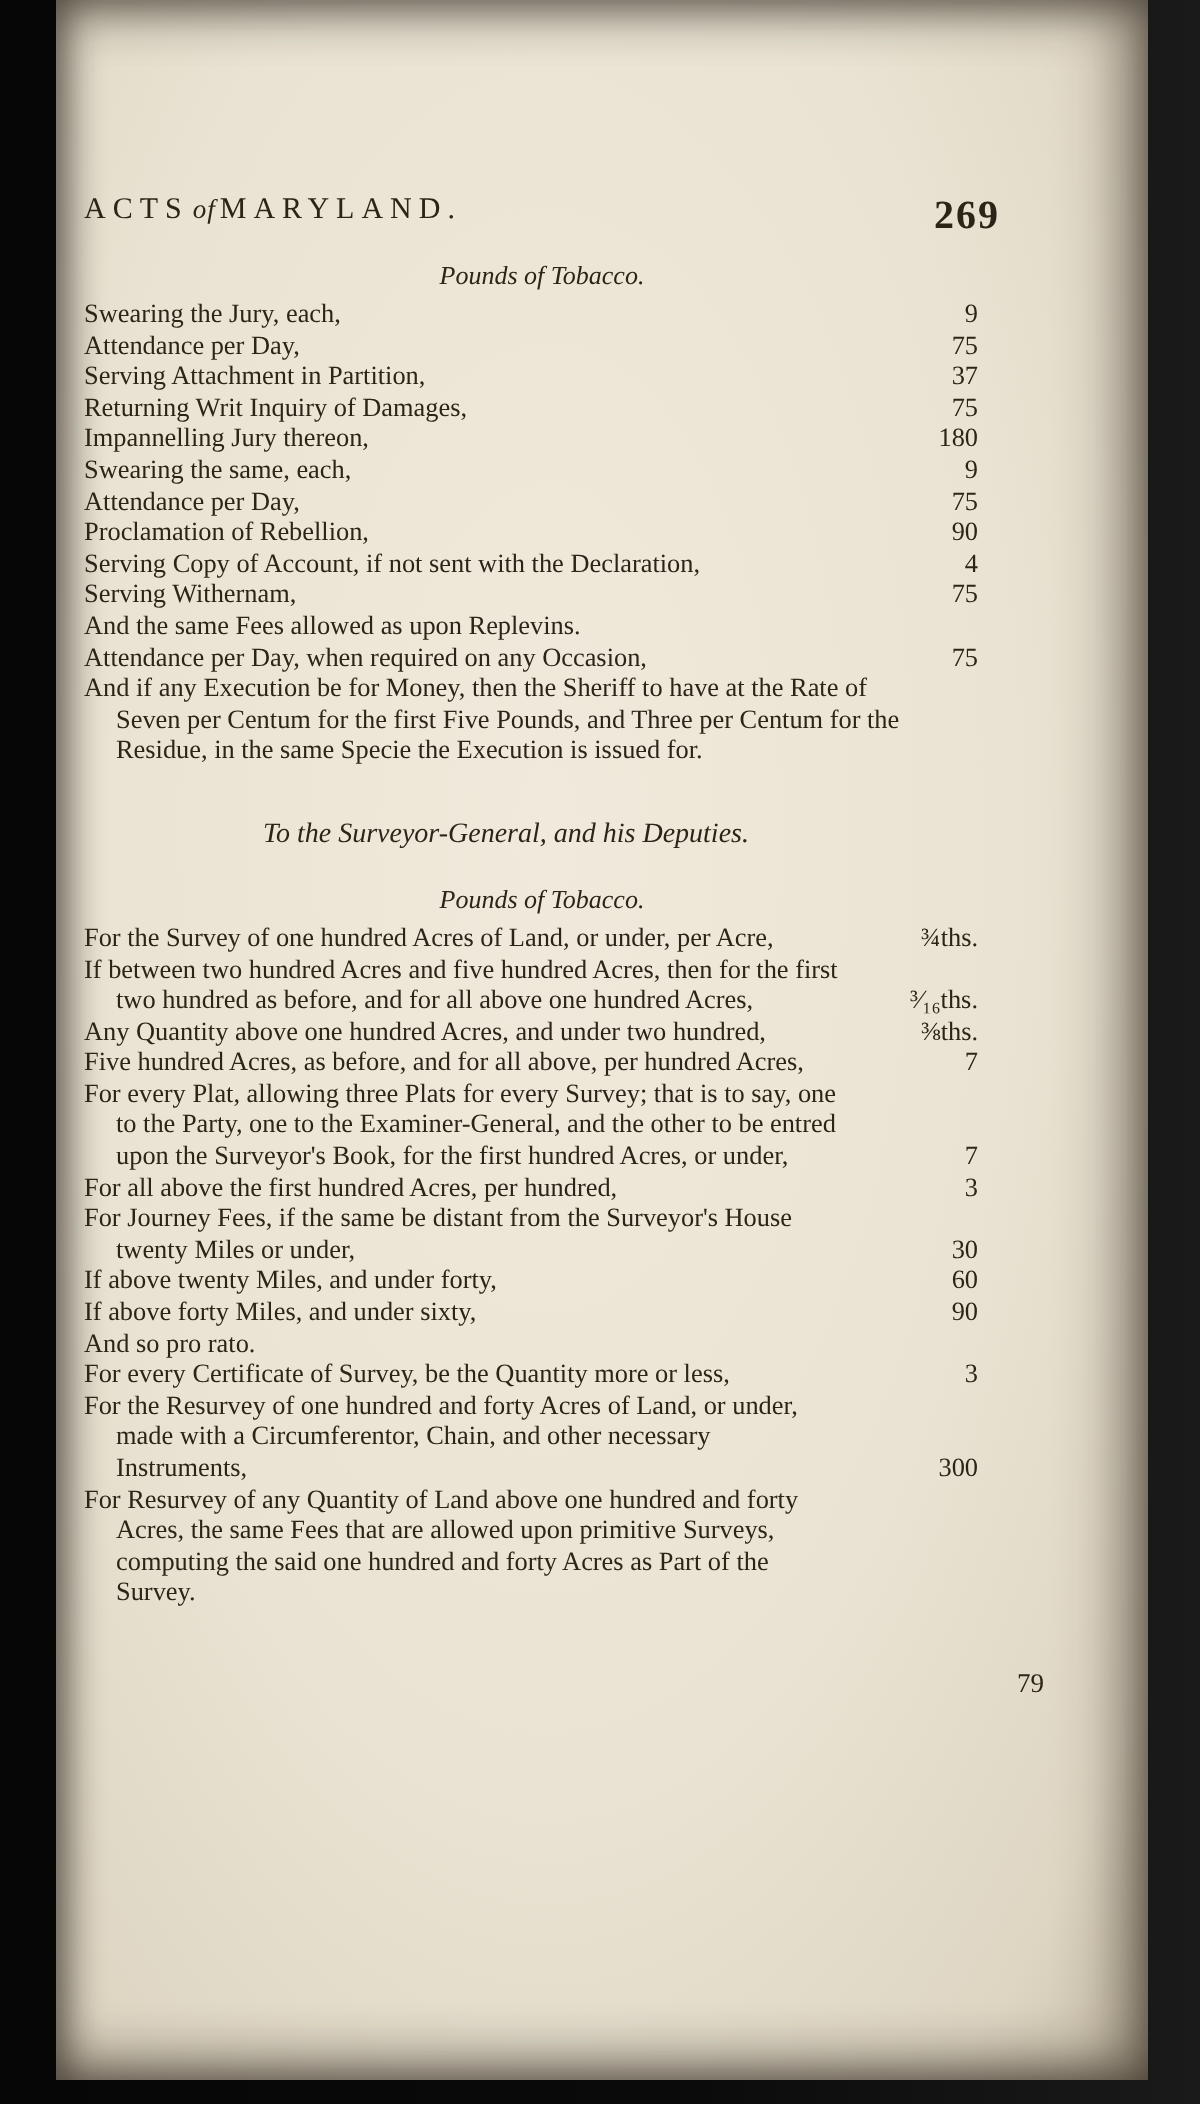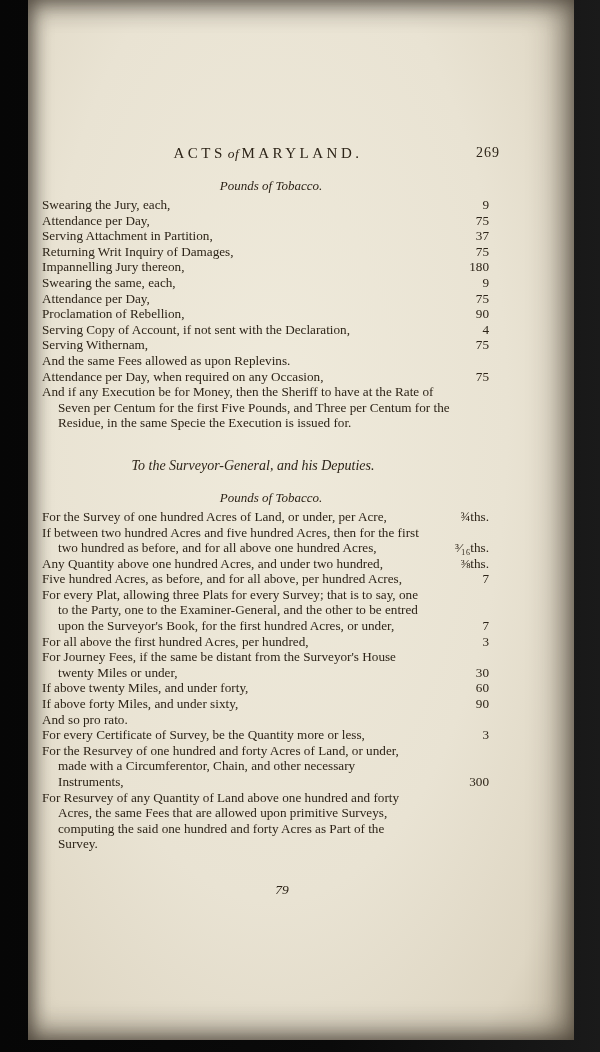--- a/index.html
+++ b/index.html
@@ -16,36 +16,36 @@
     width: 546px; height: 1040px;
     background: radial-gradient(ellipse at 45% 40%, #efeadb 0%, #e9e3d3 55%, #ded6c3 85%, #c8bea8 100%);
     box-shadow:
       inset -16px 0 30px rgba(50,40,30,.38),
       inset 5px 0 16px rgba(30,25,20,.42),
       inset 0 -12px 26px rgba(40,34,26,.32),
       inset 0 10px 22px rgba(40,34,26,.26);
   }
   .content { position: absolute; left: 14px; top: 96px; width: 452px; }
 
-  .header-row { position: relative; text-align: center; margin-bottom: 16px; margin-top: 48px; }
+  .header-row { position: relative; text-align: left; margin-bottom: 16px; }
   .running-title { display: inline-block; font-size: 15px; letter-spacing: 3.5px; white-space: nowrap; }
   .running-title .of { font-style: italic; letter-spacing: .5px; font-size: 13.5px; margin: 0 2px; }
-  .page-number { position: absolute; right: -6px; top: 1px; font-size: 14px; letter-spacing: 1px; }
+  .page-number { position: absolute; right: -6px; top: 1px; font-size: 20px; letter-spacing: 1px; font-weight: bold; }
   .col-head { text-align: center; margin: 2px -6px 3px 0; font-size: 13px; font-style: italic; }
 
   .fee-row { display: flex; align-items: center; line-height: 15.6px; font-size: 13.2px; }
   .fee-row.v-bottom { align-items: flex-end; }
   .fee-text { width: 378px; padding-left: 16px; text-indent: -16px; }
   .fee-value { flex: 1; text-align: right; padding-right: 5px; white-space: nowrap; }
 
   .note { width: 414px; padding-left: 16px; text-indent: -16px; line-height: 15.6px; font-size: 13.2px; }
 
   .section-head { text-align: center; font-style: italic; font-size: 14px; margin: 27px 30px 16px 0; }
 
-  .catchword { text-align: center; margin: 30px -28px 0 0; font-size: 13.5px; font-style: italic; }
+  .catchword { text-align: right; margin: 30px -28px 0 0; font-size: 13.5px; }
 </style>
 </head>
 <body>
 
 <div class="page">
   <div class="content">
 
     <div class="header-row">
       <div class="running-title">
         <span>ACTS</span><span class="of">of</span><span>MARYLAND.</span>

